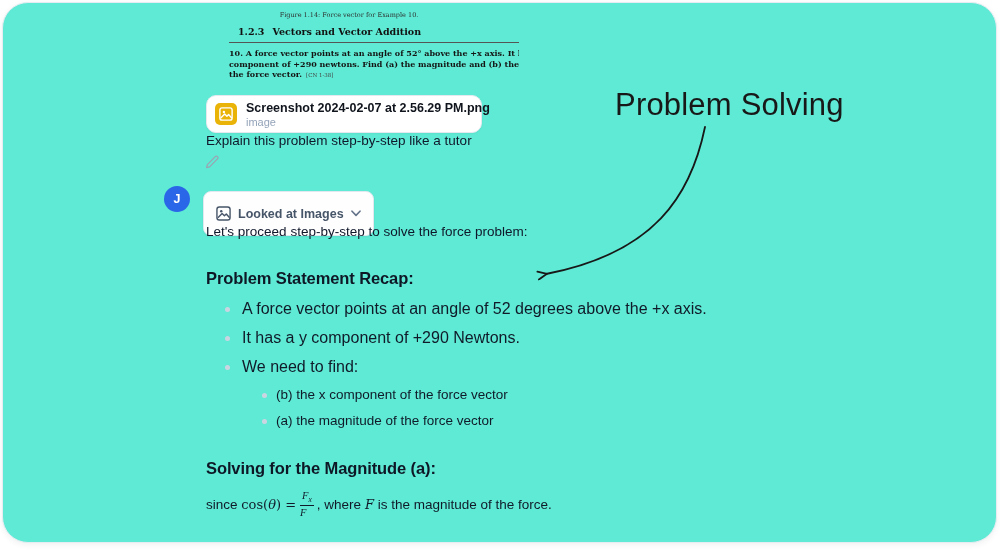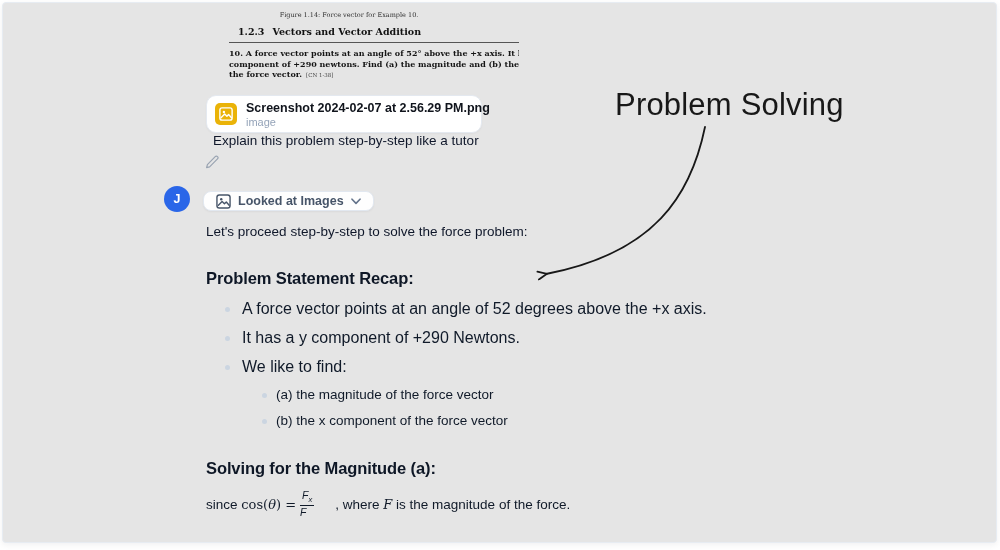--- a/index.html
+++ b/index.html
@@ -1,21 +1,21 @@
 <!DOCTYPE html>
 <html><head>
 <meta charset="utf-8">
 <style>
   * { margin:0; padding:0; box-sizing:border-box; }
   html,body { width:1000px; height:550px; background:#fff; }
   body { font-family:"Liberation Sans","DejaVu Sans",sans-serif; color:#16202e; position:relative; }
 
   .canvas {
     position:absolute; left:2px; top:2px; width:995px; height:541px;
-    background:#e5e5e5; border:1px solid #e7ecf2; border-radius:4px;
+    background:#5eead4; border:1px solid #e7ecf2; border-radius:26px;
     box-shadow:0 2px 6px rgba(15,23,42,.06); overflow:hidden;padding-left:29px;
   }
 
   
   .textbook { position:absolute; left:226px; top:0; width:290px; height:91px;
     font-family:"DejaVu Serif","Liberation Serif",serif; color:#1c1c1c; overflow:hidden; }
   .tb-caption { margin-top:8px; text-align:center; font-size:6.5px; color:#2e2e2e; padding-right:50px; }
   .tb-heading { margin-top:7px; margin-left:9px; font-size:9.5px; font-weight:bold; color:#111; }
   .tb-heading .tb-num { margin-right:8px; }
   .tb-rule { margin-top:5px; border-top:1px solid #555; width:100%; }
@@ -31,28 +31,28 @@
     display:flex; align-items:center; padding-left:8px;
     box-shadow:0 1px 2px rgba(16,24,40,.04); cursor:pointer;
   }
   .att-icon { width:22px; height:22px; border-radius:5px; background:#eab308;
     display:flex; align-items:center; justify-content:center; flex:0 0 auto; }
   .att-meta { margin-left:9px; min-width:0; }
   .att-name { font-size:12.5px; font-weight:700; color:#10141c; line-height:14px; white-space:nowrap; }
   .att-kind { font-size:11px; color:#94a3b8; line-height:12px; margin-top:1px; }
 
   
-  .user-msg { position:absolute; left:203px; top:130px; font-size:13.5px; color:#0f172a;margin-left:7px; }
+  .user-msg { position:absolute; left:203px; top:130px; font-size:13.5px; color:#0f172a; }
   .edit-ic { position:absolute; left:202px; top:152px; width:14px; height:14px; cursor:pointer; }
 
   
   .avatar { position:absolute; left:161px; top:183px; width:26px; height:26px; border-radius:50%;
     background:#2a66e8; color:#fff; font-size:12.5px; font-weight:700;
     display:flex; align-items:center; justify-content:center; }
-  .tool-chip { position:absolute; left:200px; top:188px; height:20px;
+  .tool-chip { position:absolute; left:200px; top:188px; height:45px;
     display:inline-flex; align-items:center; gap:7px; padding:0 12px;
     border:1px solid #e2e8f0; border-radius:8px; background:#fefefe;
     box-shadow:0 1px 2px rgba(16,24,40,.05); cursor:pointer; }
   .tool-chip .lbl { font-size:12.5px; font-weight:700; color:#475569; }
 
   .intro { position:absolute; left:203px; top:221px; font-size:13.5px; color:#0f172a; }
 
   .h-recap   { position:absolute; left:203px; top:266px; }
   .h-solving { position:absolute; left:203px; top:456px; }
   .md-h3 { font-size:16.5px; font-weight:700; color:#0e1726; letter-spacing:-.1px; }
@@ -63,22 +63,22 @@
   .sub-bullets { position:absolute; left:203px; top:382px; list-style:none; }
   .sub-bullets li { display:flex; line-height:20px; height:20px; margin-bottom:6px; font-size:13.5px; color:#101a29; }
   .sub-bullets .dot { margin-left:56px; margin-right:9px; }
 
   .solve-para { position:absolute; left:203px; top:487px; width:720px; font-size:13.5px; color:#101a29; }
   .solve-para .ln { line-height:25px; white-space:nowrap; }
   .mvar { font-family:"DejaVu Serif","Liberation Serif",serif; font-style:italic; font-size:13px; }
   .mfun { font-family:"DejaVu Serif","Liberation Serif",serif; font-style:normal; font-size:13px; }
   sub.msub { font-family:"DejaVu Serif","Liberation Serif",serif; font-style:italic; font-size:9px; }
   .frac { display:inline-block; vertical-align:-7px; text-align:left;
-    font-family:Liberation Sans, sans-serif; font-style:italic;
-    line-height:1.05; font-size:10.5px; margin:0 21px 0 4px; }
+    font-family:Liberation Serif, serif; font-style:italic;
+    line-height:1.05; font-size:10.5px; margin:0 3px 0 4px; }
   .frac .num { display:block; border-bottom:1px solid #101a29; padding:0 2px 1px; }
   .frac .den { display:block; padding-top:1px; }
   .frac sub { font-size:7.5px; font-style:italic; }
 
   
   .anno-label { position:absolute; left:612px; top:84px; font-size:31px; font-weight:500;
     color:#181818; letter-spacing:.2px; white-space:nowrap; }
   .anno-arrow { position:absolute; left:0; top:0; width:1000px; height:550px; pointer-events:none; }
 
   svg.ic { display:block; }
@@ -144,32 +144,32 @@
     <li>
         <span class="dot"></span>
         <span>A force vector points at an angle of 52 degrees above the +x axis.</span>
       </li>
     <li>
         <span class="dot"></span>
         <span>It has a y component of +290 Newtons.</span>
       </li>
     <li>
         <span class="dot"></span>
-        <span>We like to find:</span>
+        <span>We need to find:</span>
       </li>
   </ul>
 
   <ul class="sub-bullets">
     <li>
         <span class="dot"></span>
-        <span>(a) the magnitude of the force vector</span>
+        <span>(b) the x component of the force vector</span>
       </li>
     <li>
         <span class="dot"></span>
-        <span>(b) the x component of the force vector</span>
+        <span>(a) the magnitude of the force vector</span>
       </li>
   </ul>
 
   <h3 class="md-h3 h-solving">Solving for the Magnitude (a):</h3>
 
   <div class="solve-para">
     <div class="ln"><span>since </span><span class="mfun"><span>cos(</span><span class="mvar">θ</span><span>) =</span></span><span class="frac"><span class="num"><span>F</span><sub>x</sub></span><span class="den">F</span></span><span>, where </span><span class="mvar">F</span><span> is the magnitude of the force.</span></div>
   </div>
 
   <div class="anno-label">Problem Solving</div>

